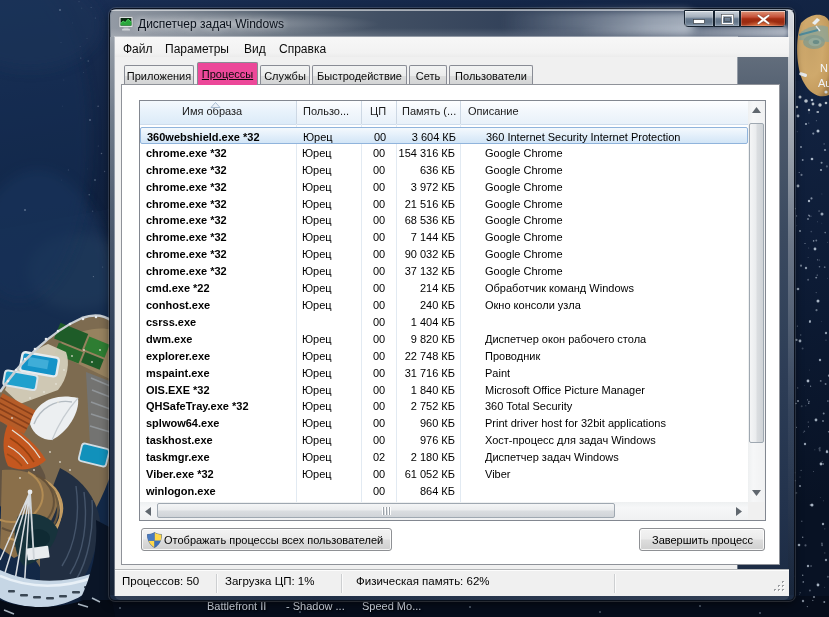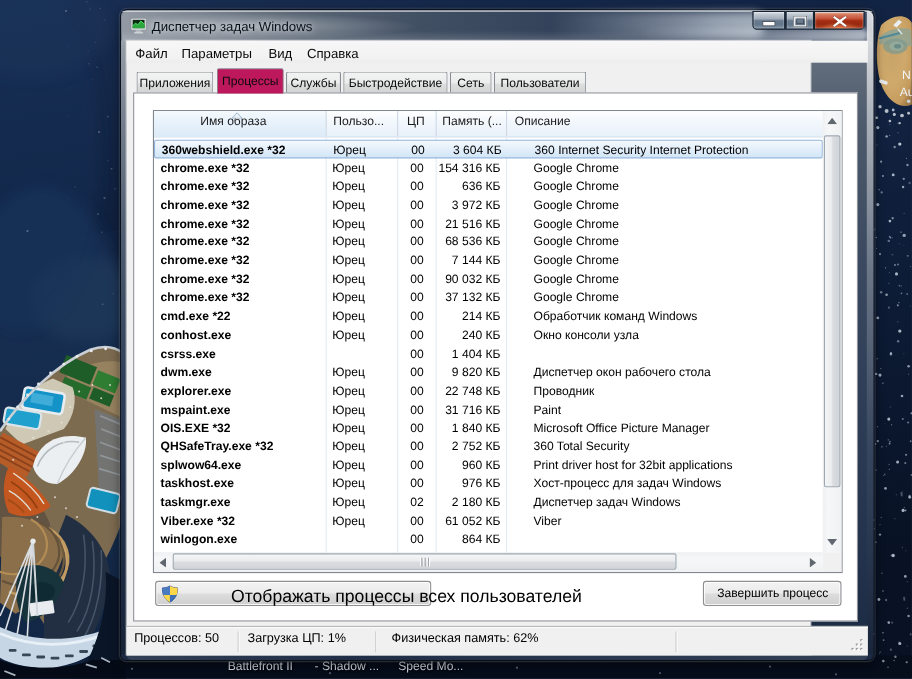--- a/index.html
+++ b/index.html
@@ -35,21 +35,21 @@
   .cap svg{position:absolute;}
   
   #client{position:absolute;left:5px;top:28px;width:622px;height:558px;background:#f0f0f0;
        box-shadow:0 0 0 1px rgba(255,255,255,.35);}
   
   .menu{position:absolute;top:5px;font-size:12px;color:#0a0a0a;white-space:nowrap;}
   
   .tab{position:absolute;box-sizing:border-box;border:1px solid #898c95;border-bottom:none;
        border-radius:2px 2px 0 0;background:linear-gradient(180deg,#f2f3f3 0%,#ebecec 50%,#dcdddd 55%,#d2d3d4 100%);
        font-size:11px;color:#0a0a0a;text-align:center;white-space:nowrap;}
-  .tab.on{background:#be185d;z-index:3;}
+  .tab.on{background:#ec4899;z-index:3;text-decoration:underline;}
   #page{position:absolute;left:6px;top:47px;width:659px;height:481px;box-sizing:border-box;
        background:#fff;border:1px solid #8f9299;z-index:2;}
   
   #tbl{position:absolute;left:17px;top:15px;width:627px;height:421px;box-sizing:border-box;
        border:1px solid #828790;background:#fff;font-size:11px;}
   #thead{position:absolute;left:0;top:0;width:625px;height:23px;
        background:linear-gradient(180deg,#fdfeff 0%,#f2f7fc 45%,#e8f1f9 100%);
        border-bottom:1px solid #cedded;}
   .hc{position:absolute;top:0;height:23px;box-sizing:border-box;border-right:1px solid #cdd8e4;}
   .hc span{position:absolute;top:4px;white-space:nowrap;color:#1a1a1a;}
@@ -703,21 +703,21 @@
       </div>
 
       <div class="btn" style="left:19px;top:443px;width:251px;height:23px;">
         <svg style="position:absolute;left:5px;top:3px;" width="15" height="16" viewBox="0 0 15 16">
           <path d="M7.5,0.5 C9.5,2 12,2.5 14.5,2.5 C14.5,8.5 12,13 7.5,15.5 C3,13 0.5,8.5 0.5,2.5 C3,2.5 5.5,2 7.5,0.5 Z" fill="#2f5fa7" stroke="#1d3c6e" stroke-width="0.6"></path>
           <path d="M7.5,0.5 C9.5,2 12,2.5 14.5,2.5 C14.5,5 14.2,7 13.5,8.8 L7.5,8.8 L7.5,0.5 Z" fill="#ffd84a"></path>
           <path d="M7.5,8.8 L1.5,8.8 C3,12 5,14.2 7.5,15.5 Z" fill="#ffd84a"></path>
           <path d="M7.5,8.8 L13.5,8.8 C12,12 10,14.2 7.5,15.5 Z" fill="#3e6fb7"></path>
           <path d="M7.5,0.5 C5.5,2 3,2.5 0.5,2.5 C0.5,5 0.8,7 1.5,8.8 L7.5,8.8 Z" fill="#4a7ac0"></path>
         </svg>
-        <span style="position:absolute;left:22px;top:5px;white-space:nowrap;font-size:16px;margin-left:46px;">Отображать процессы всех пользователей</span>
+        <span style="position:absolute;left:22px;top:5px;white-space:nowrap;font-size:11px;">Отображать процессы всех пользователей</span>
       </div>
       <div class="btn" style="left:517px;top:443px;width:126px;height:23px;">
           <span style="position:absolute;left:12px;top:5px;white-space:nowrap;font-size:11px;">Завершить процесс</span>
         </div>
     </div>
 
     <div id="sbar">
       <div style="position:absolute;left:7px;top:5px;">Процессов: 50</div>
       <div style="position:absolute;left:110px;top:5px;">Загрузка ЦП: 1%</div>
       <div style="position:absolute;left:241px;top:5px;">Физическая память: 62%</div>

